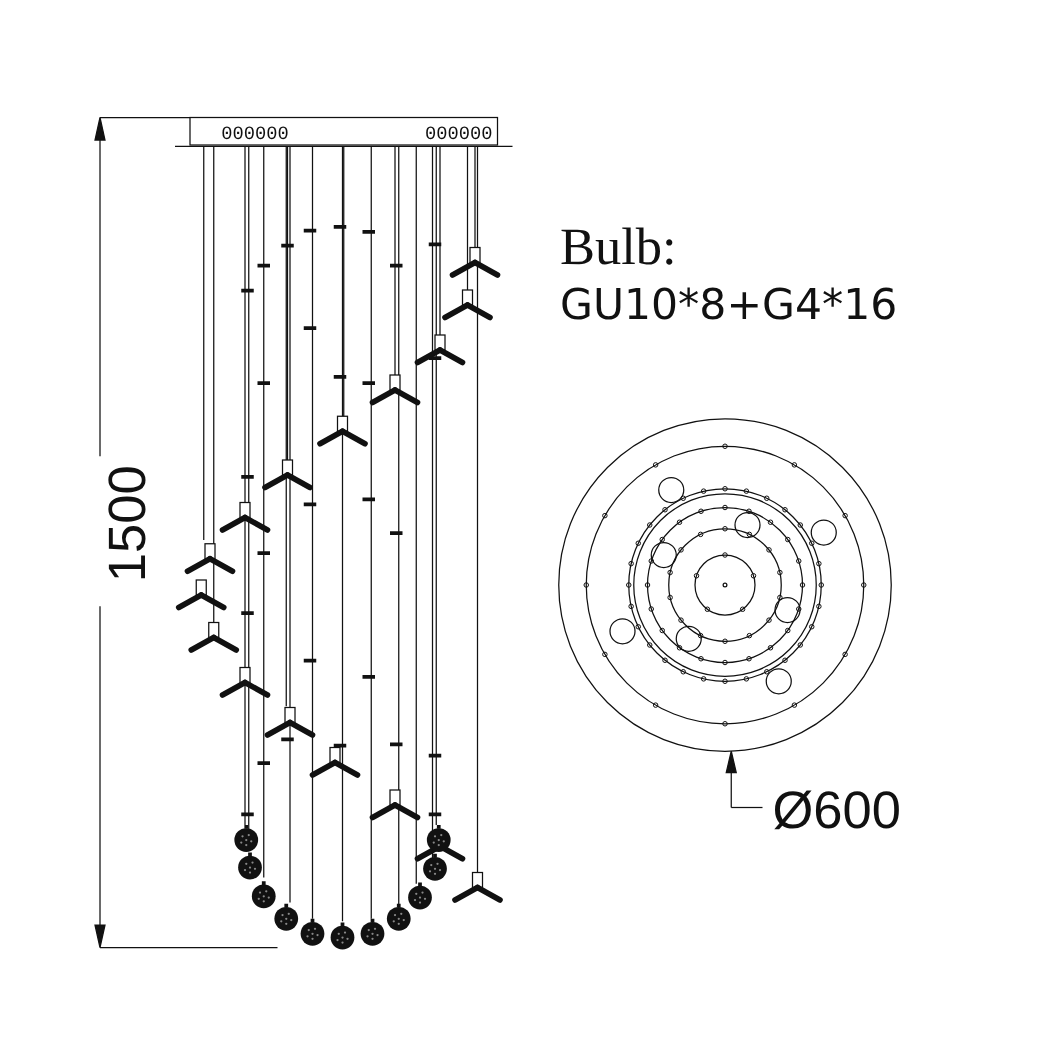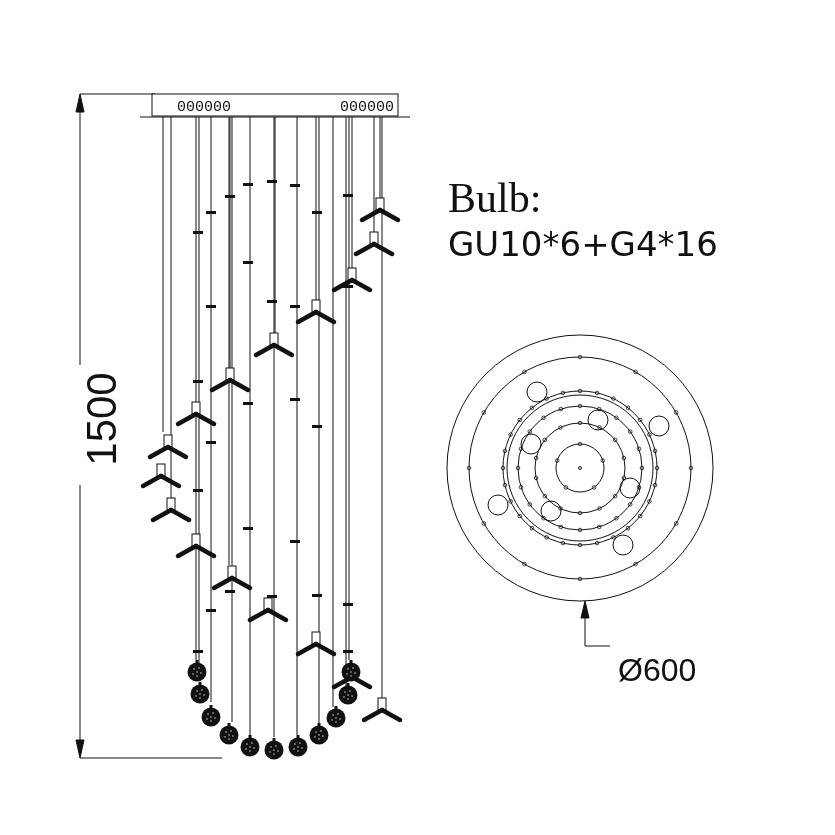--- a/index.html
+++ b/index.html
@@ -1,21 +1,21 @@
 <!DOCTYPE html>
 <html><head>
 <meta charset="utf-8">
 <style>
   html, body { margin:0; padding:0; background:#ffffff; }
   body { width:835px; height:835px; position:relative; overflow:hidden; font-family:"Liberation Sans", sans-serif; }
   #drawing { position:absolute; left:0; top:0; width:835px; height:835px; }
   .label { position:absolute; color:#111; font-family:"Liberation Sans", sans-serif; white-space:nowrap; }
   .bulb-title { left:448px; top:178px; font-size:42px; line-height:40px; font-family:Liberation Serif, serif; letter-spacing:0px; }
   .bulb-spec { left:448px; top:224px; font-size:34px; line-height:40px; font-family:"DejaVu Sans", sans-serif; }
-  .diameter { left:618px; top:646px; font-size:32px; line-height:48px; }
+  .diameter { left:618px; top:624px; font-size:42px; line-height:48px; }
   .height-dim { left:52px; top:395px; font-size:42px; line-height:48px; transform:rotate(-90deg); transform-origin:center center; width:100px; text-align:center; }
   .canopy-code { position:absolute; font-size:15px; font-family:"Liberation Mono", monospace; letter-spacing:0px; color:#111; }
 </style>
 </head>
 <body>
 
 <svg id="drawing" viewBox="0 0 835 835" xmlns="http://www.w3.org/2000/svg">
   <defs>
     <g id="triarm">
       <rect x="-4" y="-14" width="8" height="12" fill="#fff" stroke="#111" stroke-width="1"></rect>
@@ -241,15 +241,15 @@
     <line x1="585" y1="604" x2="585" y2="646"></line>
     <line x1="585" y1="646" x2="610" y2="646"></line>
     <polygon points="585,601 581,618 589,618" fill="#111"></polygon>
   </g>
 </svg>
 
 <div class="canopy-code" style="left:177px; top:99px;">000000</div>
 <div class="canopy-code" style="left:340px; top:99px;">000000</div>
 
 <div class="label bulb-title">Bulb:</div>
-<div class="label bulb-spec">GU10*6+G4*16</div>
+<div class="label bulb-spec">GU10*8+G4*16</div>
 <div class="label diameter">Ø600</div>
 <div class="label height-dim">1500</div>
 
 </body></html>

